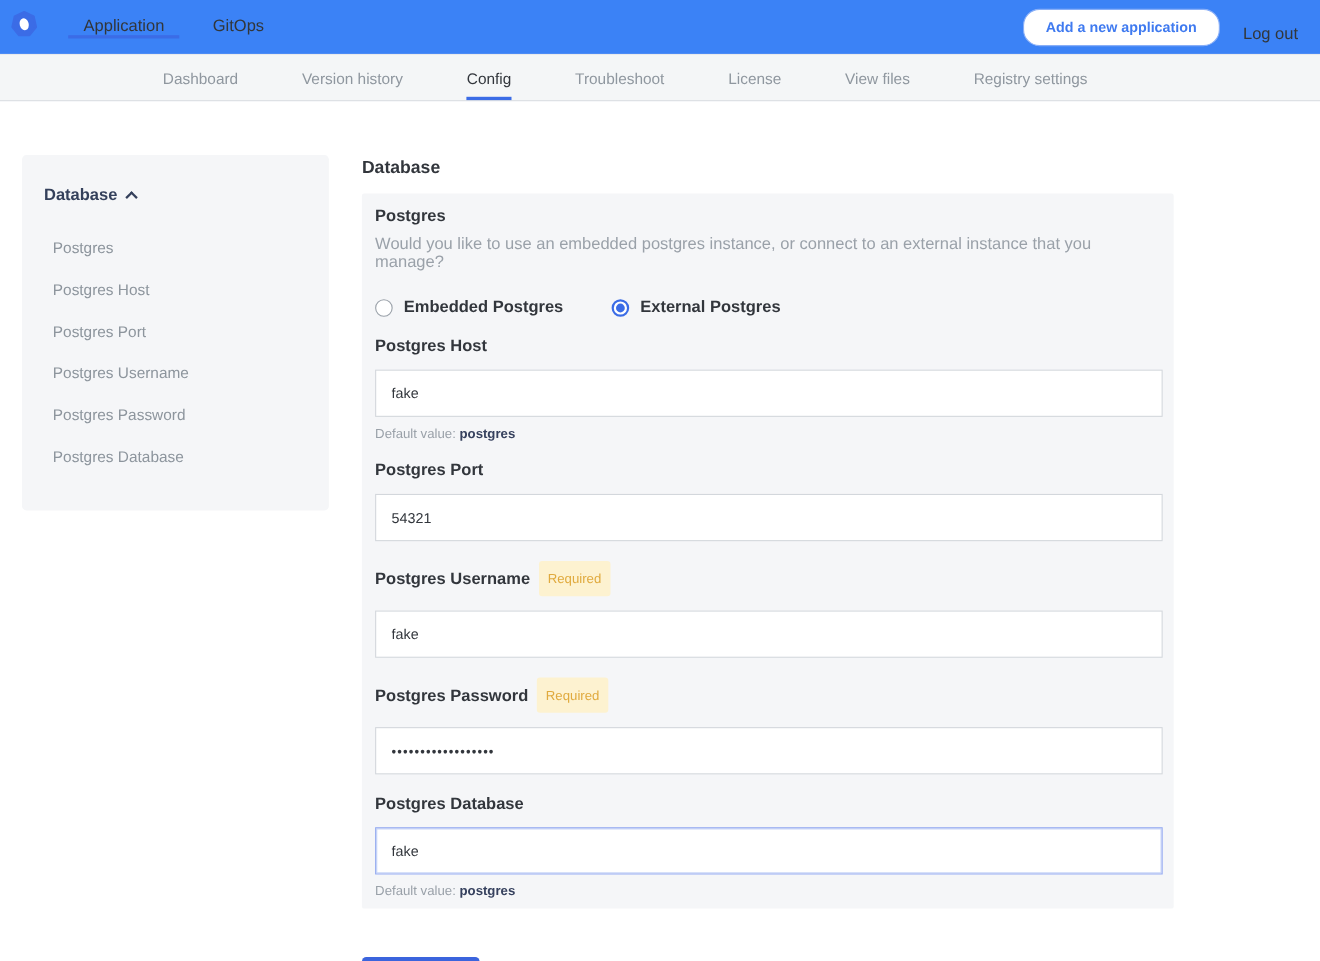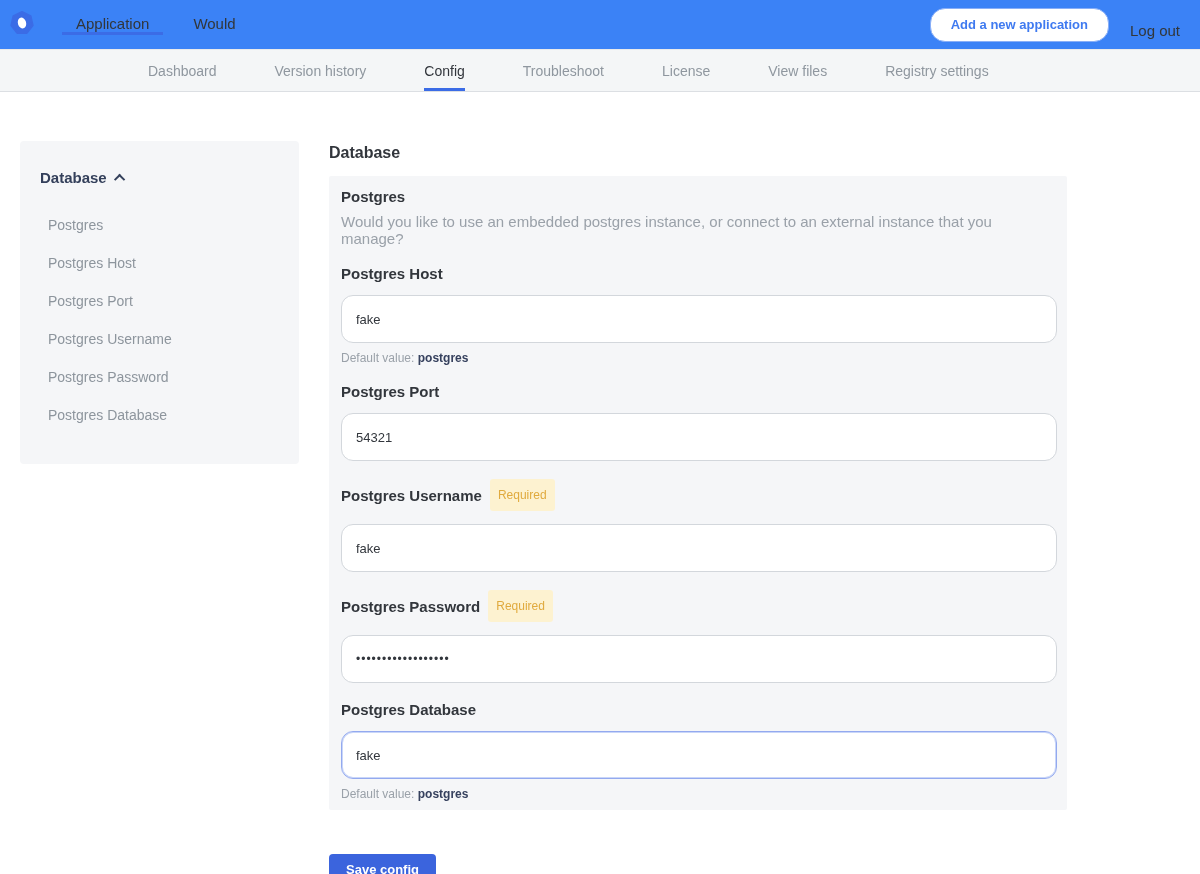--- a/index.html
+++ b/index.html
@@ -47,22 +47,22 @@
   .radio { display:flex; align-items:center; gap:10px; cursor:pointer; }
   .radio-circle { width:16px; height:16px; border-radius:50%; border:1px solid #9aa1a9; background:#fff;
     display:flex; align-items:center; justify-content:center; }
   .radio.active .radio-circle { border:2px solid #3b6ce6; }
   .radio-dot { width:8px; height:8px; border-radius:50%; background:#3b6ce6; display:none; }
   .radio.active .radio-dot { display:block; }
   .radio-label { font-size:15px; font-weight:bold; color:#32363c; }
 
   .field { margin-top:18px; }
   .field:first-of-type { margin-top:17px; }
-  .text-input { margin-top:13px; width:716px; height:48px; background:#fff; border:1px solid #d3d7dc;
-    border-radius:12px; padding:0 14px; font-size:13px; color:#32363c; outline:none;
+  .text-input { margin-top:13px; width:716px; height:43px; background:#fff; border:1px solid #d3d7dc;
+    border-radius:0; padding:0 14px; font-size:13px; color:#32363c; outline:none;
     font-family:"Liberation Sans", sans-serif; display:block; }
   .text-input.focused { border:1px solid #93a9ef; box-shadow:0 0 0 1px #c9d6f8 inset; }
   .text-input.password { letter-spacing:1px; font-size:12px; }
   .helper { margin-top:8px; font-size:12px; color:#9aa1a9; }
   .helper b { color:#36415e; }
   .required-badge { margin-left:8px; font-size:12px; font-weight:normal; color:#e0aa3e;
     background:#fdf2d0; padding:9px 8px; border-radius:3px; }
 
   .save-btn { margin-top:44px; height:30px; padding:0 17px; background:#3b64dd; color:#fff;
     border:none; border-radius:4px; font-size:13px; font-weight:bold; cursor:pointer;
@@ -78,21 +78,21 @@
         <polygon points="12,1 20.6,5.1 22.7,14.5 16.8,21.9 7.2,21.9 1.3,14.5 3.4,5.1" fill="#3b6ce6" stroke="#3b6ce6" stroke-width="2" stroke-linejoin="round"></polygon>
         <ellipse cx="12" cy="12" rx="4.1" ry="5.5" fill="#ffffff" transform="rotate(-16 12 12)"></ellipse>
       </svg>
     </span>
   </div>
   <nav class="top-tabs">
     <div class="top-tab active">
       <span>Application</span>
     </div>
     <div class="top-tab">
-      <span>Would</span>
+      <span>GitOps</span>
     </div>
   </nav>
   <div class="header-right">
     <button class="pill-btn">Add a new application</button>
     <span class="logout">Log out</span>
   </div>
 </header>
 
 <nav class="subnav">
   <div class="subnav-item">Dashboard</div>
@@ -124,20 +124,34 @@
   <main class="main-col">
     <h1 class="page-title">Database</h1>
 
     <section class="panel">
 
       <div class="item-label">
         <span>Postgres</span>
       </div>
       <div class="item-help">Would you like to use an embedded postgres instance, or connect to an external instance that you manage?</div>
 
+      <div class="radio-row">
+        <div class="radio">
+          <span class="radio-circle">
+            
+          </span>
+          <span class="radio-label">Embedded Postgres</span>
+        </div>
+        <div class="radio active">
+          <span class="radio-circle">
+            <span class="radio-dot"></span>
+          </span>
+          <span class="radio-label">External Postgres</span>
+        </div>
+      </div>
 
       <div class="field">
         <div class="item-label">
           <span>Postgres Host</span>
         </div>
         <input class="text-input" type="text" value="fake" style="">
         <div class="helper">
           <span>Default value:</span>
           <b>postgres</b>
         </div>

